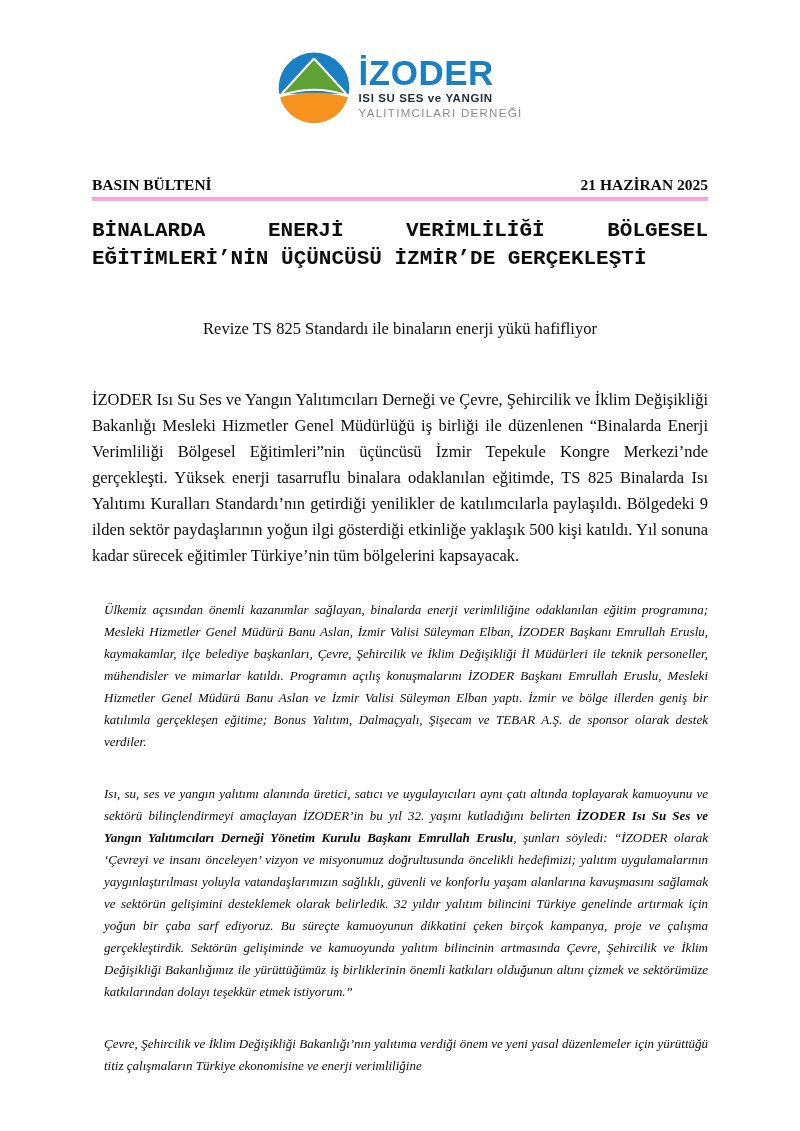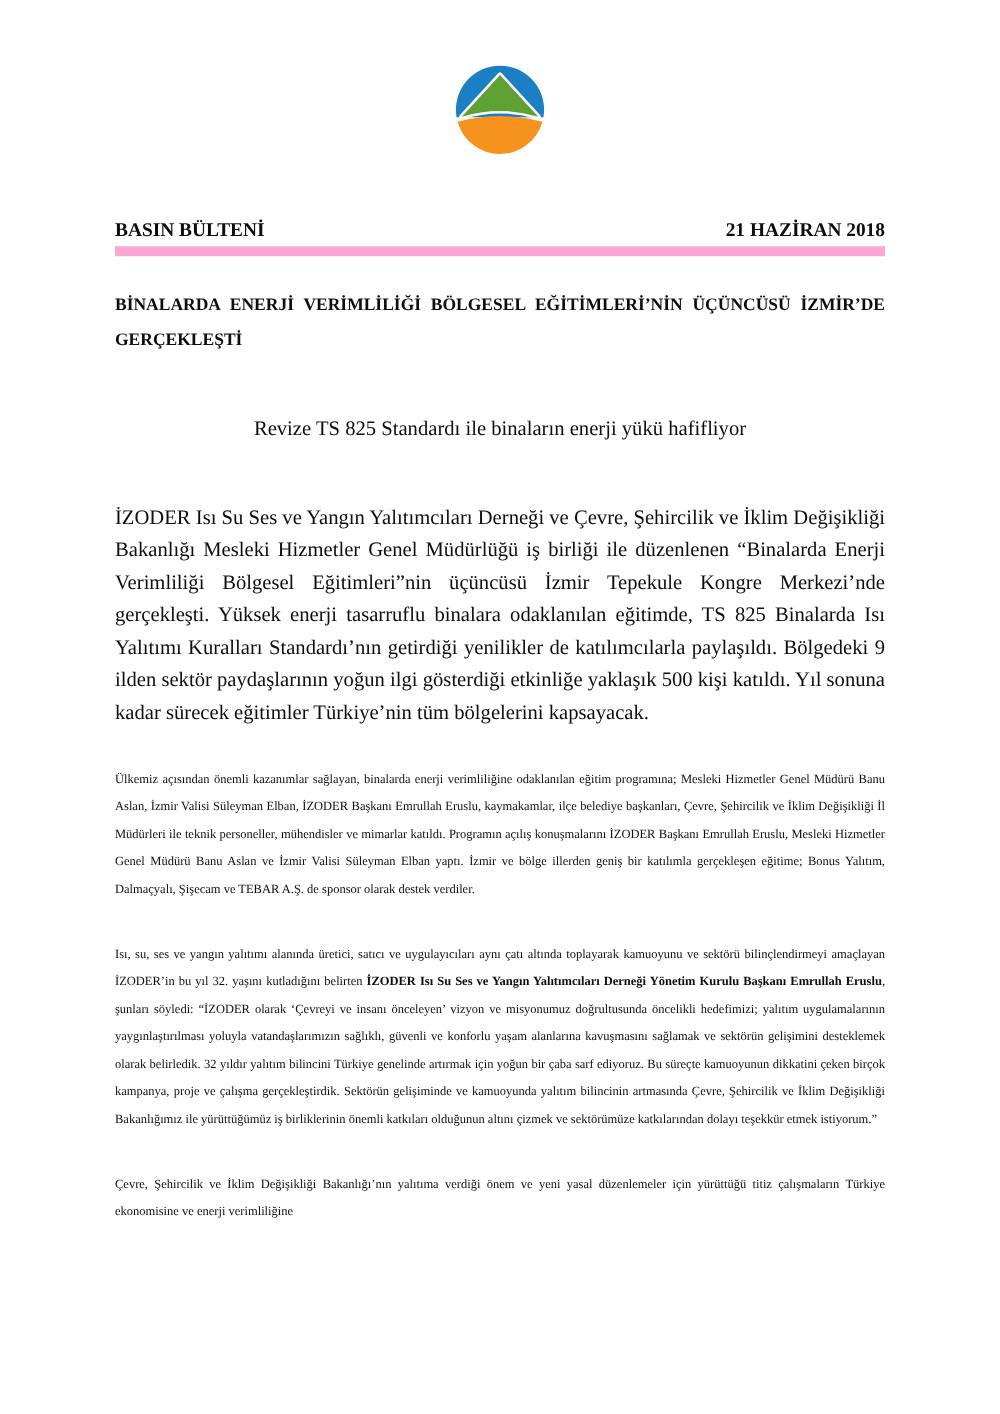--- a/index.html
+++ b/index.html
@@ -55,77 +55,84 @@
     letter-spacing: 1.3px;
     color: #8a8d90;
   }
 
   
   .doc-header {
     margin-top: 52px;
     display: flex;
     justify-content: space-between;
     align-items: baseline;
-    border-bottom: 8px solid #f9a8d4;
+    border-bottom: 4px solid #f9a8d4;
     padding-bottom: 3px;
     font-weight: 700;
     font-size: 15.5px;
   }
 
   
   h1.doc-title {
-    margin: 26px 0 0 0;
-    font-size: 14px;
+    margin: 16px 0 0 0;
+    font-size: 21px;
     line-height: 28px;
     font-weight: 700;
     text-align: justify;
+    font-family: Liberation Mono, monospace;
   }
   h2.doc-subtitle {
     margin: 45px 0 0 0;
     font-size: 16.5px;
     line-height: 22px;
     font-weight: 400;
     text-align: center;
   }
 
   
   p.lead {
     margin: 47px 0 0 0;
     font-weight: 400;
     font-size: 16.5px;
     line-height: 26px;
     text-align: justify;
   }
   p.body-par {
-    margin: 30px 0 0 0;
-    font-size: 10px;
+    margin: 30px 0 0 12px;
+    font-size: 13px;
     line-height: 22px;
     text-align: justify;
+    font-style: italic;
   }
   p.body-par strong { font-weight: 700; }
 </style>
 </head>
 <body>
 
 <div class="page">
 
   <div class="logo-row">
     <svg class="logo-icon" viewBox="0 0 100 100" aria-hidden="true">
 
       <path d="M 1.7 58 A 49 49 0 1 1 98.3 58 Z" fill="#1b7fc4"></path>
 
       <path d="M 50 11 L 92.5 57.5 Q 50 44.5 7.5 57.5 Z" fill="#5fa233" stroke="#ffffff" stroke-width="5.5" stroke-linejoin="round" paint-order="stroke"></path>
 
       <path d="M 2.8 63 Q 50 50.5 97.2 63 A 49 49 0 0 1 2.8 63 Z" fill="#f6921e"></path>
     </svg>
+    <div class="logo-textblock">
+      <div class="logo-name">İZODER</div>
+      <div class="logo-sub1">ISI SU SES ve YANGIN</div>
+      <div class="logo-sub2">YALITIMCILARI DERNEĞİ</div>
+    </div>
   </div>
 
   <div class="doc-header">
     <span>BASIN BÜLTENİ</span>
-    <span>21 HAZİRAN 2018</span>
+    <span>21 HAZİRAN 2025</span>
   </div>
 
   <h1 class="doc-title">BİNALARDA ENERJİ VERİMLİLİĞİ BÖLGESEL EĞİTİMLERİ’NİN ÜÇÜNCÜSÜ İZMİR’DE GERÇEKLEŞTİ</h1>
   <h2 class="doc-subtitle">Revize TS 825 Standardı ile binaların enerji yükü hafifliyor</h2>
 
   <p class="lead">İZODER Isı Su Ses ve Yangın Yalıtımcıları Derneği ve Çevre, Şehircilik ve İklim Değişikliği Bakanlığı Mesleki Hizmetler Genel Müdürlüğü iş birliği ile düzenlenen “Binalarda Enerji Verimliliği Bölgesel Eğitimleri”nin üçüncüsü İzmir Tepekule Kongre Merkezi’nde gerçekleşti. Yüksek enerji tasarruflu binalara odaklanılan eğitimde, TS 825 Binalarda Isı Yalıtımı Kuralları Standardı’nın getirdiği yenilikler de katılımcılarla paylaşıldı. Bölgedeki 9 ilden sektör paydaşlarının yoğun ilgi gösterdiği etkinliğe yaklaşık 500 kişi katıldı. Yıl sonuna kadar sürecek eğitimler Türkiye’nin tüm bölgelerini kapsayacak.</p>
 
   <p class="body-par">Ülkemiz açısından önemli kazanımlar sağlayan, binalarda enerji verimliliğine odaklanılan eğitim programına; Mesleki Hizmetler Genel Müdürü Banu Aslan, İzmir Valisi Süleyman Elban, İZODER Başkanı Emrullah Eruslu, kaymakamlar, ilçe belediye başkanları, Çevre, Şehircilik ve İklim Değişikliği İl Müdürleri ile teknik personeller, mühendisler ve mimarlar katıldı. Programın açılış konuşmalarını İZODER Başkanı Emrullah Eruslu, Mesleki Hizmetler Genel Müdürü Banu Aslan ve İzmir Valisi Süleyman Elban yaptı. İzmir ve bölge illerden geniş bir katılımla gerçekleşen eğitime; Bonus Yalıtım, Dalmaçyalı, Şişecam ve TEBAR A.Ş. de sponsor olarak destek verdiler.</p>
 
   <p class="body-par"><span>Isı, su, ses ve yangın yalıtımı alanında üretici, satıcı ve uygulayıcıları aynı çatı altında toplayarak kamuoyunu ve sektörü bilinçlendirmeyi amaçlayan İZODER’in bu yıl 32. yaşını kutladığını belirten </span><strong>İZODER Isı Su Ses ve Yangın Yalıtımcıları Derneği Yönetim Kurulu Başkanı Emrullah Eruslu</strong><span>, şunları söyledi: “İZODER olarak ‘Çevreyi ve insanı önceleyen’ vizyon ve misyonumuz doğrultusunda öncelikli hedefimizi; yalıtım uygulamalarının yaygınlaştırılması yoluyla vatandaşlarımızın sağlıklı, güvenli ve konforlu yaşam alanlarına kavuşmasını sağlamak ve sektörün gelişimini desteklemek olarak belirledik. 32 yıldır yalıtım bilincini Türkiye genelinde artırmak için yoğun bir çaba sarf ediyoruz. Bu süreçte kamuoyunun dikkatini çeken birçok kampanya, proje ve çalışma gerçekleştirdik. Sektörün gelişiminde ve kamuoyunda yalıtım bilincinin artmasında Çevre, Şehircilik ve İklim Değişikliği Bakanlığımız ile yürüttüğümüz iş birliklerinin önemli katkıları olduğunun altını çizmek ve sektörümüze katkılarından dolayı teşekkür etmek istiyorum.”</span></p>

